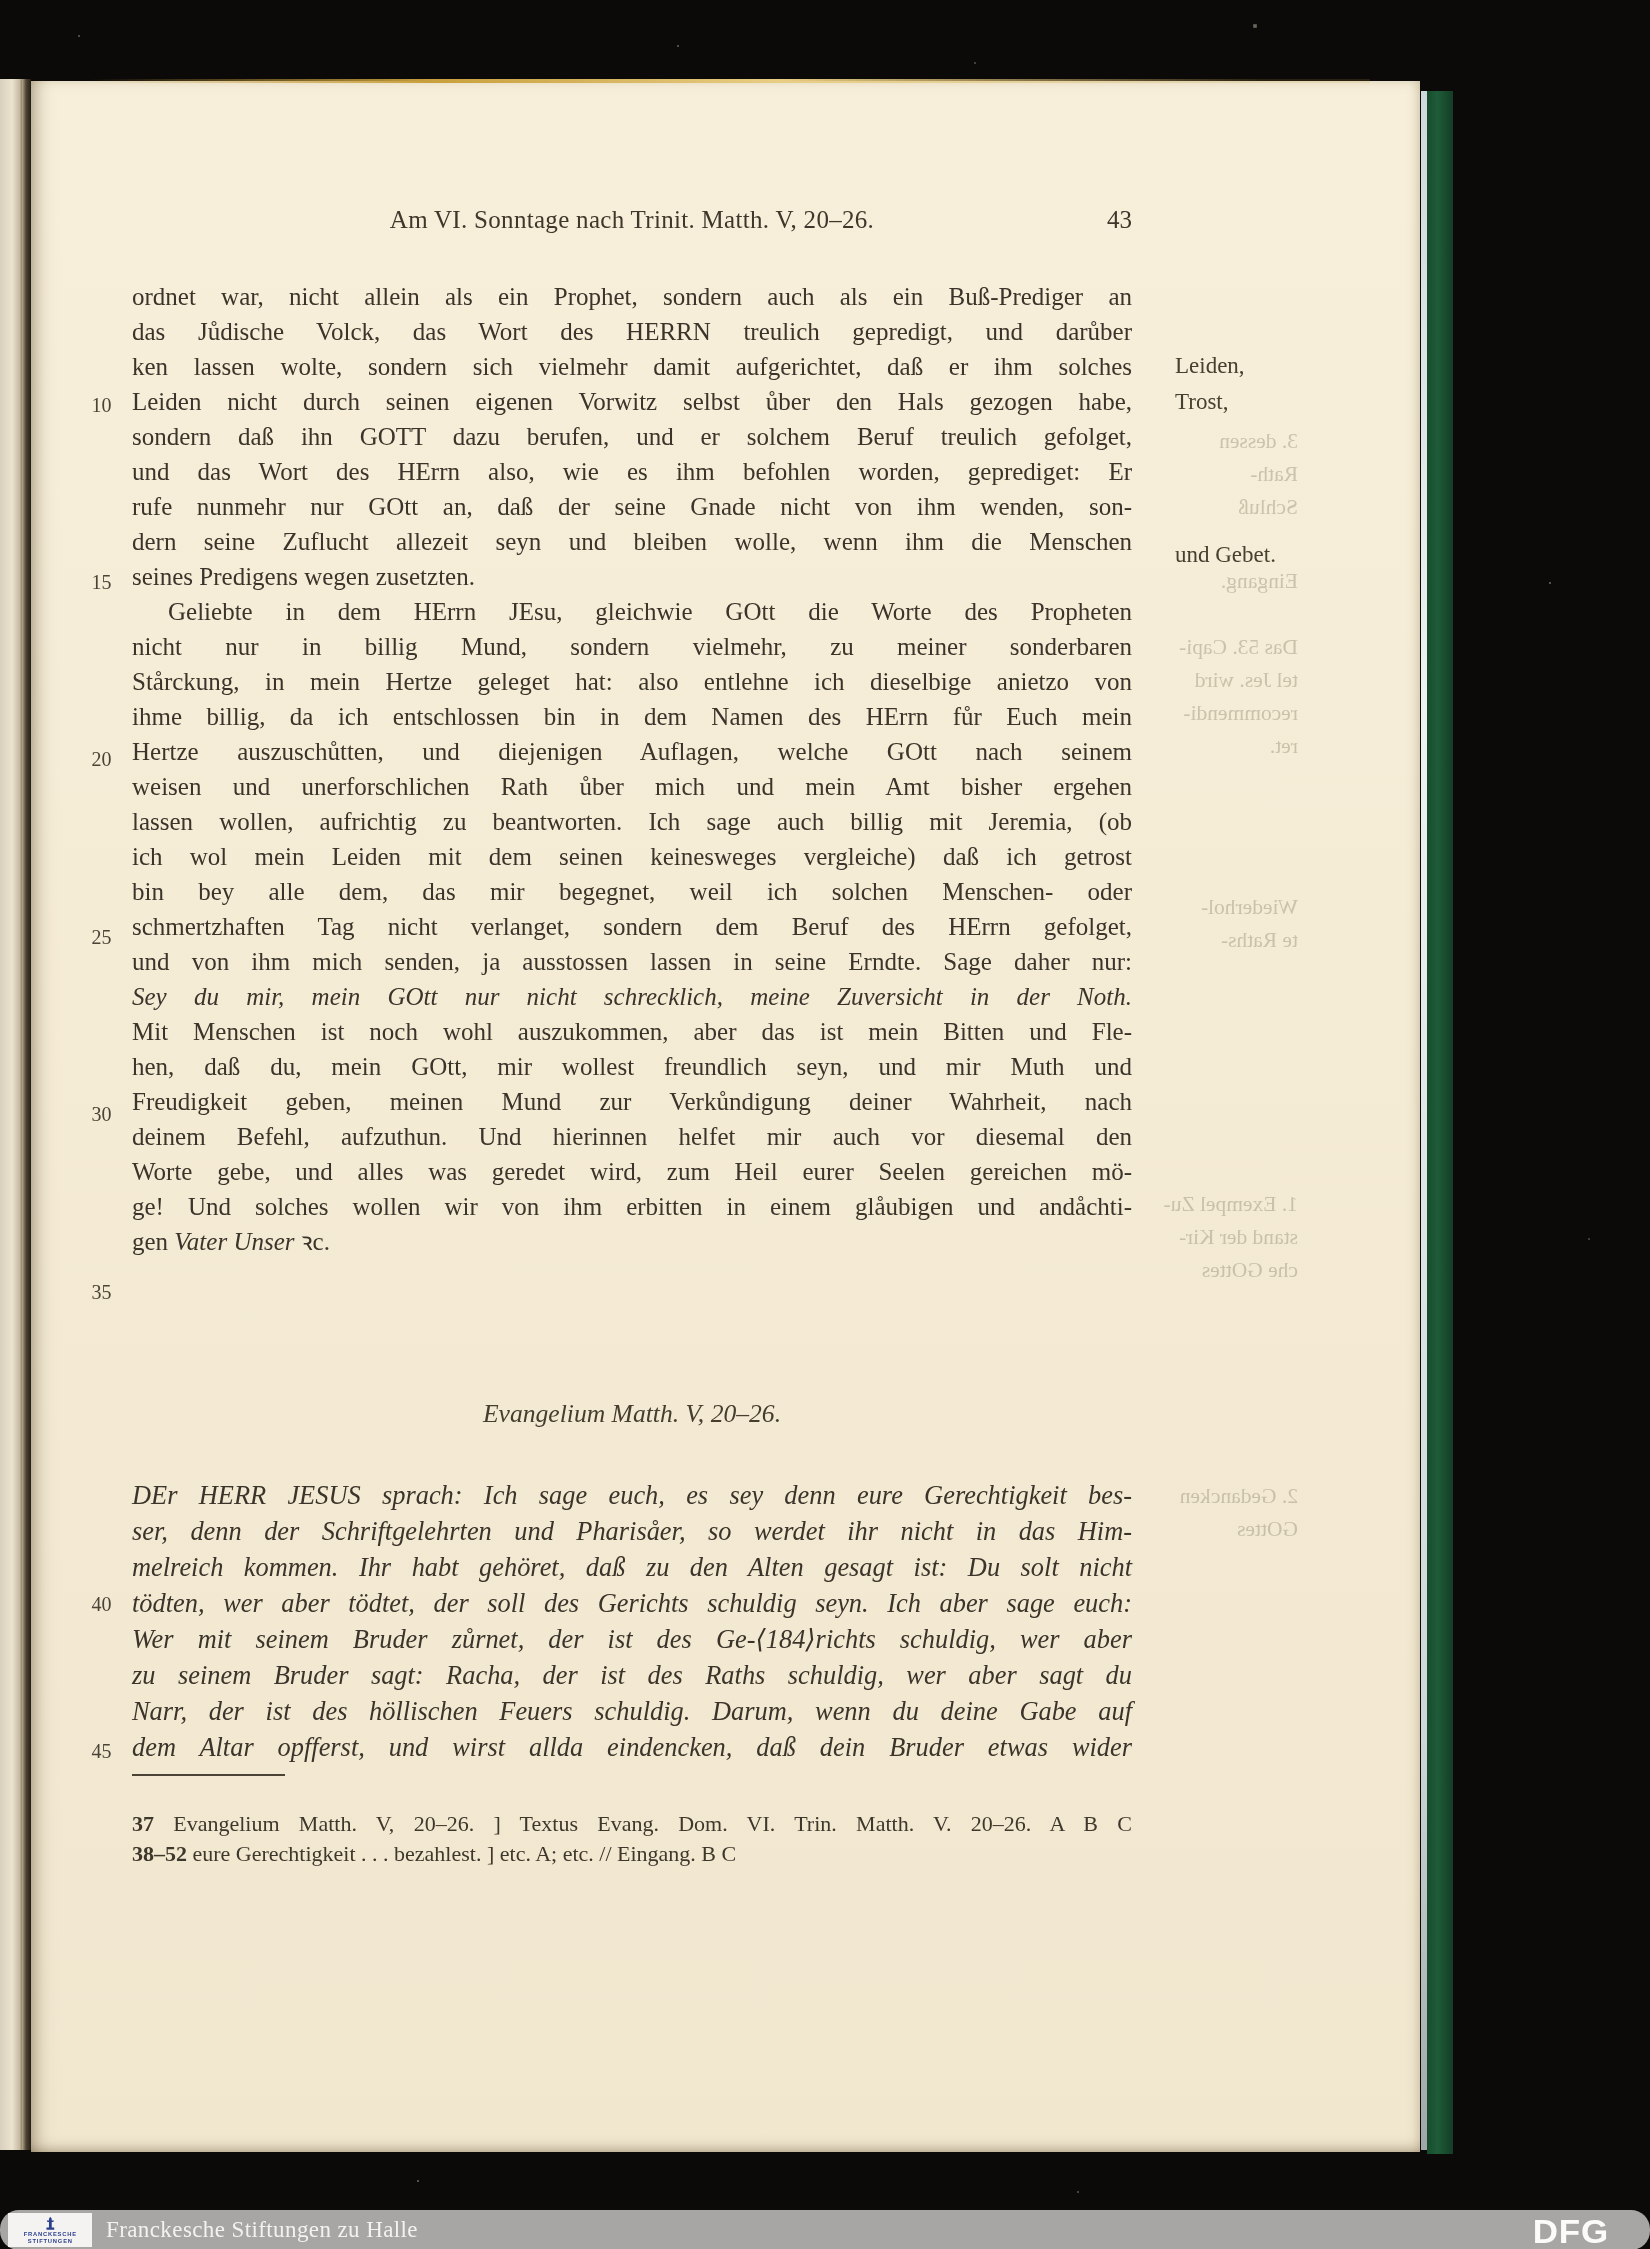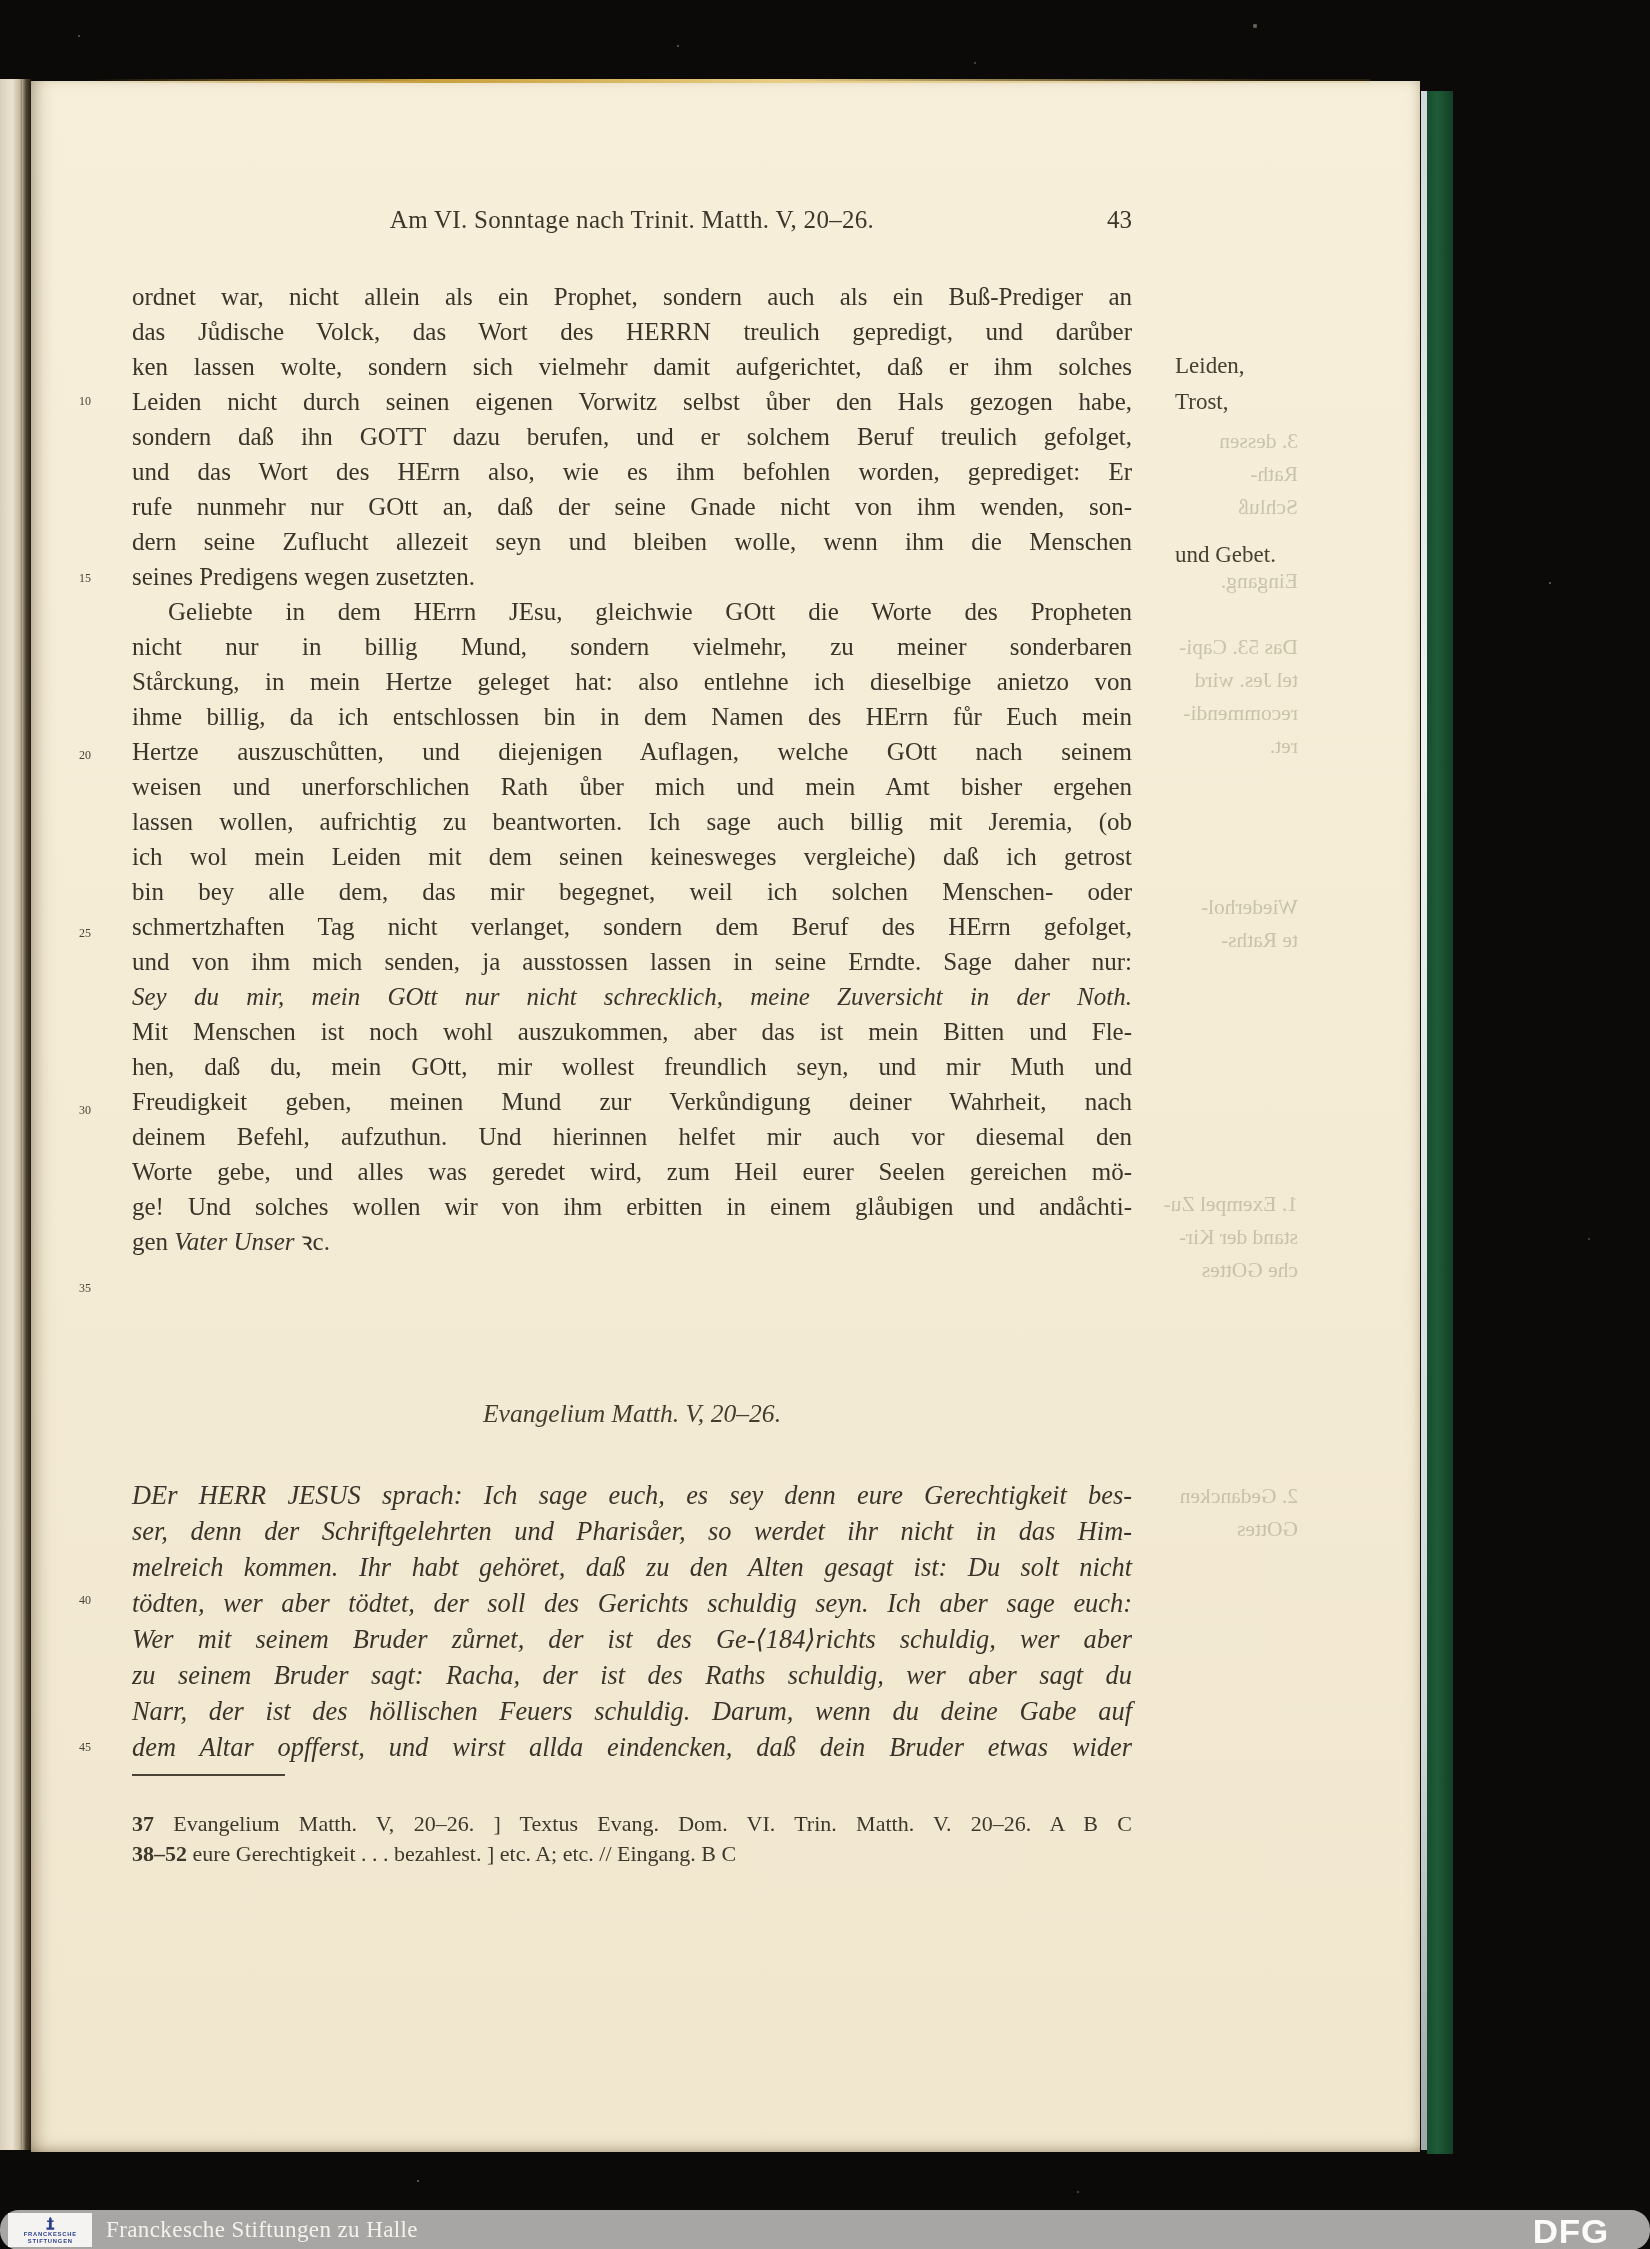--- a/index.html
+++ b/index.html
@@ -54,21 +54,21 @@
   .bodytext{position:absolute;left:101px;top:198px;width:1000px;font-size:25px;}
   .bodytext .tline{height:35px;line-height:35px;}
   .gospel{position:absolute;left:101px;top:1396px;width:1000px;font-size:26.4px;font-style:italic;}
   .gospel .tline{height:36px;line-height:36px;}
   .section-heading{position:absolute;left:101px;top:1318px;width:1000px;text-align:center;
     font-size:25.6px;font-style:italic;color:#453d2e;}
   .tline{text-align:left;white-space:normal;}
   .tline.just{text-align:justify;text-align-last:justify;}
   .i{font-style:italic;}
   .b{font-weight:bold;}
-  .lnum{position:absolute;left:48px;width:45px;text-align:left;font-size:12px;color:#4a4336;}
+  .lnum{position:absolute;left:48px;width:45px;text-align:center;font-size:20px;color:#4a4336;}
   .mnote{position:absolute;left:1144px;font-size:23px;color:#45402f;white-space:nowrap;}
   .ghost{position:absolute;left:1120px;width:147px;transform:scaleX(-1);
     font-size:21.5px;color:rgba(122,122,92,.36);white-space:nowrap;text-align:left;}
   .apparatus-rule{position:absolute;left:101px;top:1693px;width:153px;height:1.7px;background:#4a4336;}
   .fnotes{position:absolute;left:101px;top:1728px;width:1000px;font-size:22px;color:#3e372b;}
   .fnotes .tline{height:30px;line-height:30px;}
   
   .footer-bar{position:absolute;left:0;top:2210px;width:1650px;height:40px;background:#a7a6a4;border-radius:19px;}
   .logo-box{position:absolute;left:8.3px;top:3.3px;width:84px;height:34px;background:#f4f3f1;
     display:flex;flex-direction:column;align-items:center;justify-content:center;gap:0.8px;}

